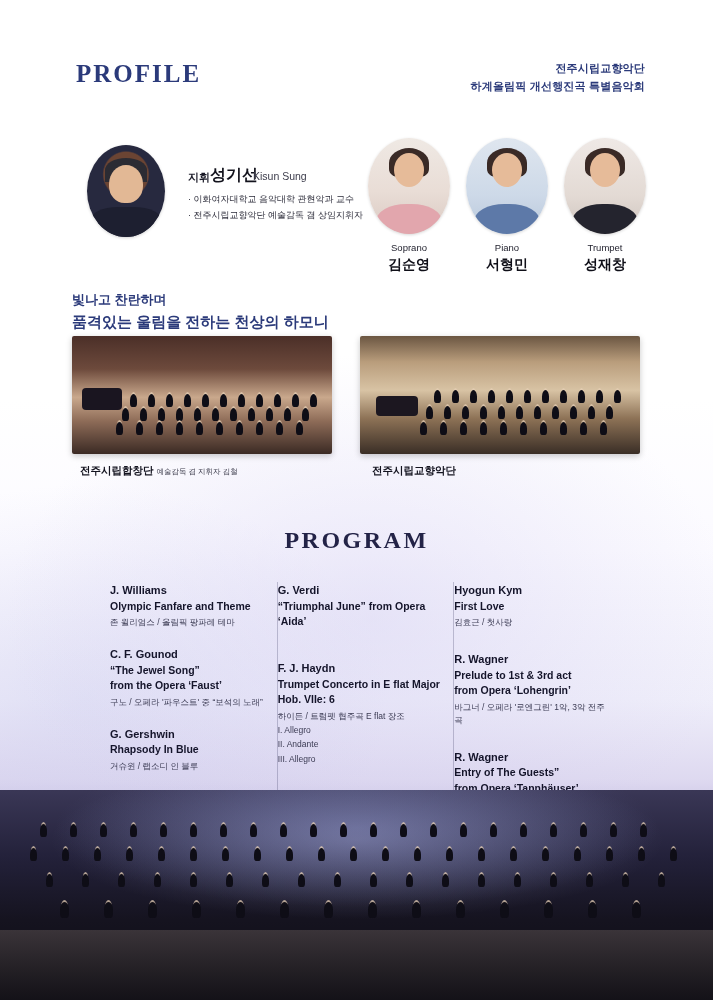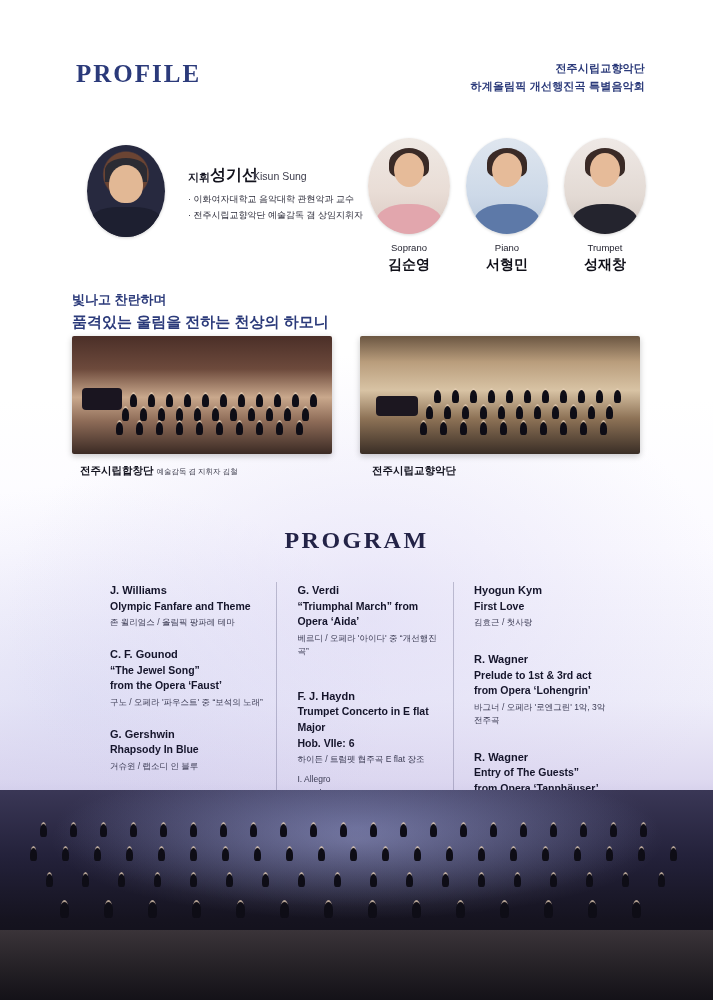--- a/index.html
+++ b/index.html
@@ -97,21 +97,21 @@
   .cap .sub { font-size: 7.5px; font-weight: 400; color:#3a3a4a; }
 
   
   .program-title {
     position: absolute; left: 0; right: 0; top: 527px; text-align: center;
     font-family: "Liberation Serif", serif; font-size: 24px; letter-spacing: 2.5px;
     color:#232347; font-weight: 700;
   }
   .cols { position: absolute; left: 110px; top: 582px; width: 510px; display: flex; }
   .col { width: 170px; position: relative; padding-right: 12px; }
-  .col + .col { border-left: 1px solid rgba(60,60,100,.28); padding-left: 20px; }
+  .col + .col { border-left: 1px solid rgba(60,60,100,.28); }
   .col:nth-child(2) { width: 180px; }
   .entry { margin-bottom: 17px; }
   .entry .composer { font-size: 11px; font-weight: 700; color:#14142a; line-height:1.5; }
   .entry .work { font-size: 10.5px; font-weight: 700; color:#14142a; line-height:1.5; }
   .entry .kr { font-size: 8.5px; color:#3a3a52; margin-top: 2px; line-height:1.5; }
   .entry .mv { font-size: 8.5px; color:#3a3a52; line-height:1.7; }
 
   
   .orch {
     position: absolute; left: 0; bottom: 0; width: 713px; height: 210px;
@@ -308,29 +308,28 @@
       <div class="entry">
         <div class="composer">G. Gershwin</div>
         <div class="work">Rhapsody In Blue</div>
         <div class="kr">거슈윈 / 랩소디 인 블루</div>
       </div>
     </div>
 
     <div class="col">
       <div class="entry">
         <div class="composer">G. Verdi</div>
-        <div class="work">“Triumphal March” from Opera ‘Aida’</div>
-        <div class="kr">베르디 / 오페라 '아이다' 중 “개선행진곡”</div>
+        <div class="work">“Triumphal June” from Opera ‘Aida’</div>
       </div>
       <div class="entry" style="margin-top:30px;">
         <div class="composer">F. J. Haydn</div>
         <div class="work" style="white-space:pre-line;">Trumpet Concerto in E flat Major
 Hob. VIIe: 6</div>
         <div class="kr">하이든 / 트럼펫 협주곡 E flat 장조</div>
-        <div class="mv" style="margin-top:6px;">I. Allegro</div>
+        <div class="mv" style="margin-top:0;">I. Allegro</div>
         <div class="mv">II. Andante</div>
         <div class="mv">III. Allegro</div>
       </div>
     </div>
 
     <div class="col">
       <div class="entry">
         <div class="composer">Hyogun Kym</div>
         <div class="work">First Love</div>
         <div class="kr">김효근 / 첫사랑</div>

